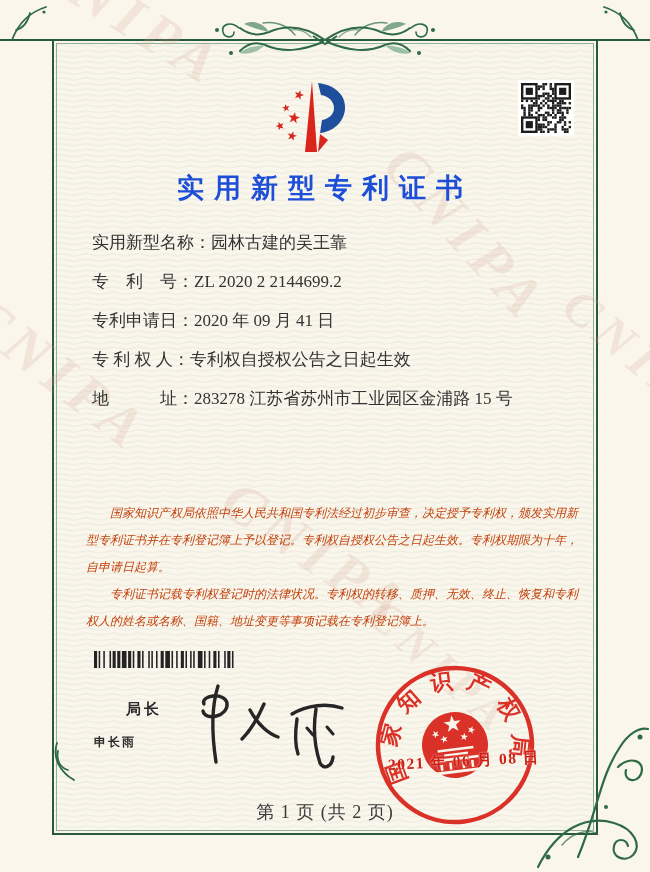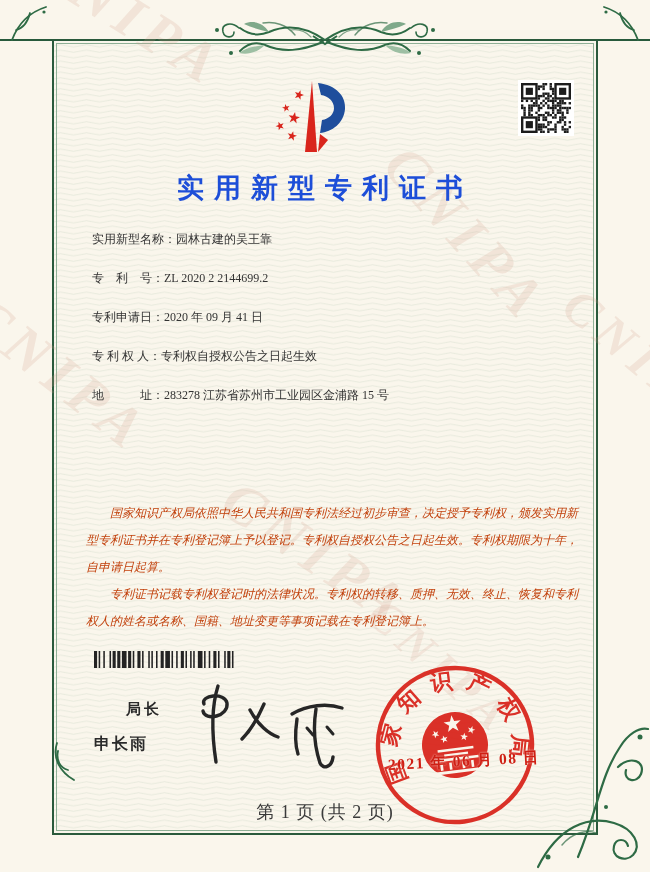--- a/index.html
+++ b/index.html
@@ -25,33 +25,33 @@
   .wm4{left:548px;top:330px;transform:rotate(40deg);font-size:50px;}
   .wm5{left:210px;top:520px;transform:rotate(34deg);}
   .wm6{left:352px;top:640px;transform:rotate(42deg);font-size:46px;color:rgba(210,150,130,0.17);}
   
   .content{position:absolute;inset:0;z-index:2;}
   .cert-no{position:absolute;left:92px;top:63px;font-size:14.5px;letter-spacing:1px;color:#3c3c3c;}
   .logo{position:absolute;left:272px;top:78px;}
   .qr{position:absolute;left:518px;top:80px;width:56px;height:56px;background:#fff;padding:3px;box-sizing:border-box;}
   .title{position:absolute;left:0;top:170px;width:100%;text-align:center;font-size:27px;font-weight:bold;
          letter-spacing:10px;color:#1d4ed8;}
-  .fields{position:absolute;left:92px;top:231px;width:480px;font-size:12px;color:#333;}
+  .fields{position:absolute;left:92px;top:231px;width:480px;font-size:17px;color:#333;}
   .frow{height:23px;margin-bottom:16px;white-space:nowrap;}
   .flabel{display:inline-block;color:#333;}
   .fvalue{color:#333;}
   .grant-gap{display:inline-block;width:30px;}
   .paras{position:absolute;left:86px;top:500px;width:492px;font-size:12px;line-height:27px;
          text-align:justify;color:#c2410c;font-style:italic;}
   .paras p{margin:0;text-indent:2em;}
   .barcode{position:absolute;left:94px;top:651px;}
   .signer-title{position:absolute;left:94px;top:700px;font-family:"Liberation Sans","DejaVu Sans",sans-serif;
                 font-size:15px;font-weight:bold;color:#2b2b2b;letter-spacing:3px;margin-left:32px;}
   .signer-name{position:absolute;left:94px;top:734px;font-family:"Liberation Sans","DejaVu Sans",sans-serif;
-               font-size:16px;font-weight:bold;color:#2b2b2b;letter-spacing:2px;}
+               font-size:12px;font-weight:bold;color:#2b2b2b;letter-spacing:2px;}
   .signature{position:absolute;left:180px;top:676px;z-index:3;}
   .seal{position:absolute;left:366px;top:656px;z-index:3;opacity:0.94;}
   .seal-date{position:absolute;left:388px;top:751px;z-index:4;font-size:15.5px;font-weight:bold;
              color:#cf1f14;letter-spacing:1.5px;transform:rotate(-3deg);white-space:nowrap;
              text-shadow:0 0 2px rgba(250,246,236,.8);}
   .footer{position:absolute;left:0;top:800px;width:100%;text-align:center;font-size:18px;color:#3a3a3a;letter-spacing:1px;}
 </style>
 </head>
 <body>
 

